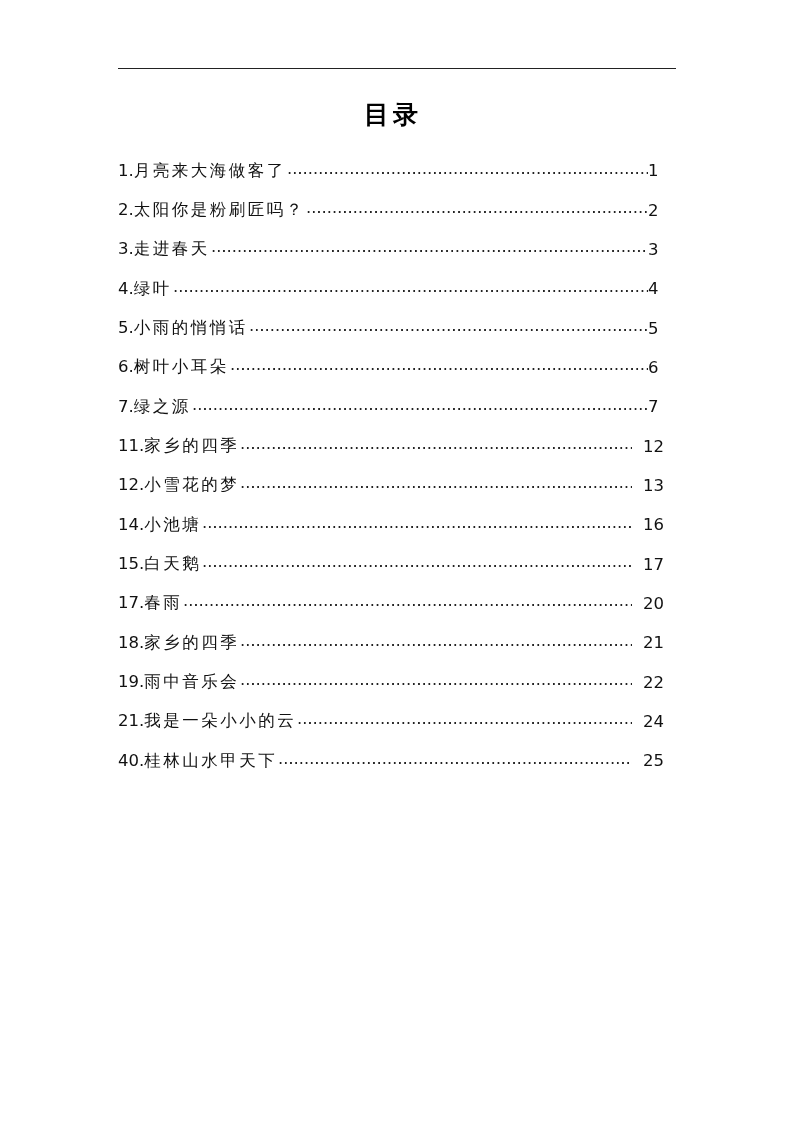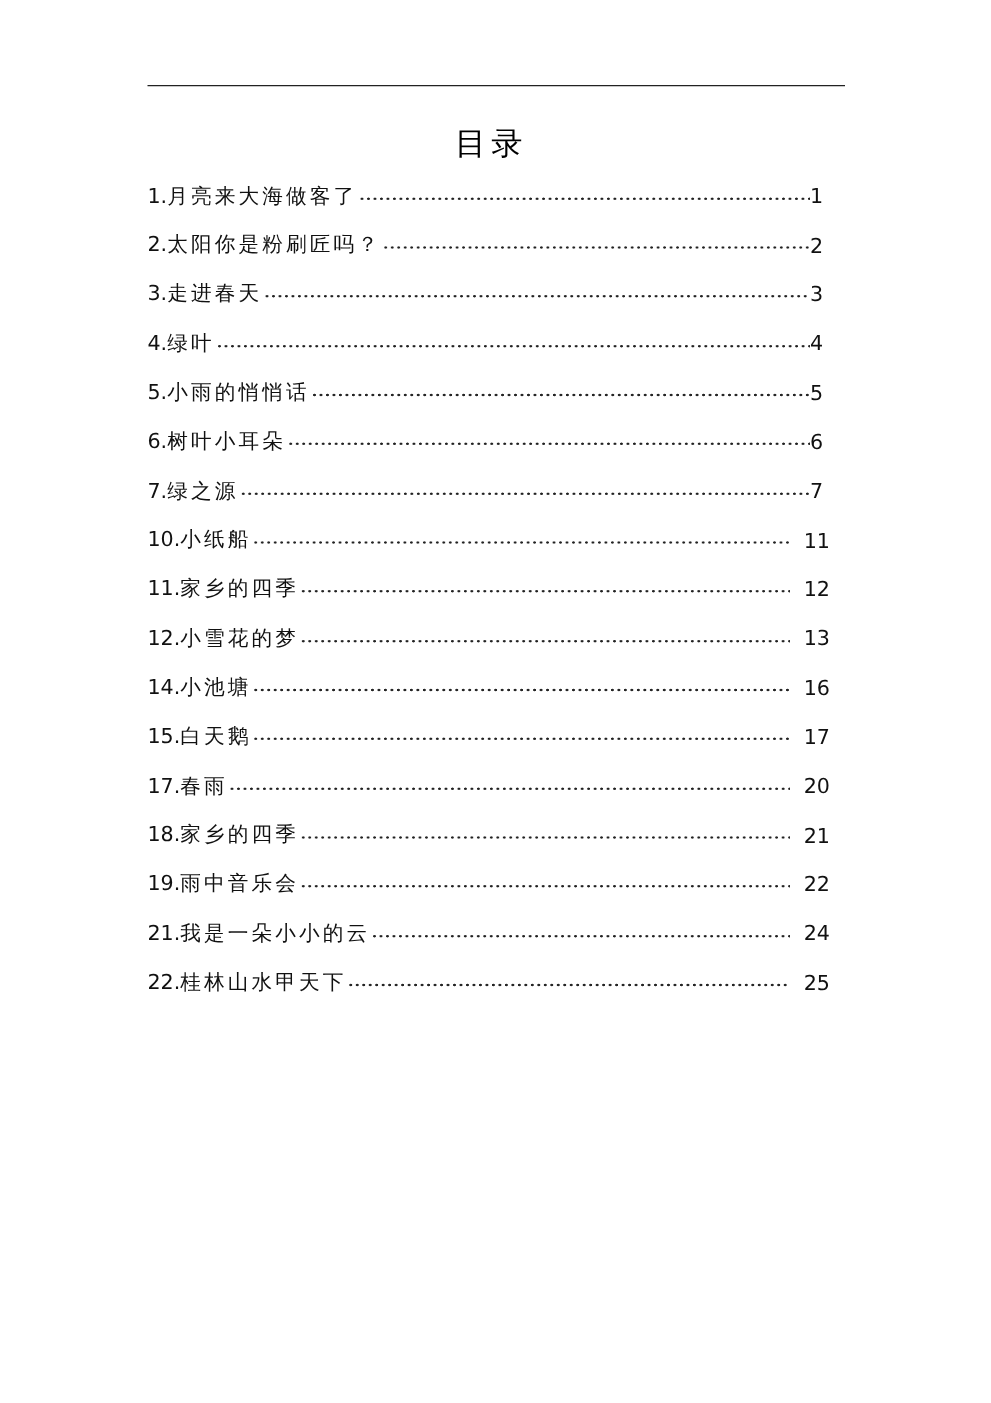--- a/index.html
+++ b/index.html
@@ -1,22 +1,22 @@
 <!DOCTYPE html>
 <html><head>
   <meta charset="utf-8">
   <style>
     html, body { margin: 0; padding: 0; background: #ffffff; }
     body { width: 793px; height: 1122px; position: relative; overflow: hidden;
            font-family: "DejaVu Sans", "Liberation Sans", sans-serif; color: #111; }
     .rule { position: absolute; left: 118px; top: 68px; width: 558px; height: 0;
             border-top: 1.3px solid #222; }
     .title { position: absolute; left: 0; width: 786px; top: 98px; text-align: center;
-             font-size: 25px; font-weight: normal; letter-spacing: 4px; color: #000; }
-    .toc { position: absolute; left: 118px; top: 137px; width: 545px; }
+             font-size: 25px; font-weight: bold; letter-spacing: 4px; color: #000; }
+    .toc { position: absolute; left: 118px; top: 151px; width: 545px; }
     .entry { position: relative; height: 39.35px; display: flex; align-items: center;
              font-size: 16.5px; white-space: nowrap; }
     .entry .label { letter-spacing: 2.5px; flex: 0 0 auto; }
     .entry .num { letter-spacing: 0; }
     .entry .leader { flex: 1 1 auto; height: 2px; margin: 0 0 0 1px;
                      background-image: radial-gradient(circle, #222 1.1px, transparent 1.3px);
                      background-size: 5.2px 3px; background-repeat: repeat-x;
                      background-position: left center; position: relative; top: 2px; }
     .entry .page { flex: 0 0 auto; text-align: left; font-size: 16.5px; }
     .entry.short .page { width: 15px; }
@@ -59,25 +59,20 @@
       <span class="label"><span class="num">6.</span><span>树叶小耳朵</span></span>
       <span class="leader"></span>
       <span class="page">6</span>
     </div>
   <div class="entry short">
       <span class="label"><span class="num">7.</span><span>绿之源</span></span>
       <span class="leader"></span>
       <span class="page">7</span>
     </div>
   <div class="entry long">
-      <span class="label"><span class="num">10.</span><span>小纸船</span></span>
-      <span class="leader"></span>
-      <span class="page">11</span>
-    </div>
-  <div class="entry long">
       <span class="label"><span class="num">11.</span><span>家乡的四季</span></span>
       <span class="leader"></span>
       <span class="page">12</span>
     </div>
   <div class="entry long">
       <span class="label"><span class="num">12.</span><span>小雪花的梦</span></span>
       <span class="leader"></span>
       <span class="page">13</span>
     </div>
   <div class="entry long">
@@ -104,17 +99,17 @@
       <span class="label"><span class="num">19.</span><span>雨中音乐会</span></span>
       <span class="leader"></span>
       <span class="page">22</span>
     </div>
   <div class="entry long">
       <span class="label"><span class="num">21.</span><span>我是一朵小小的云</span></span>
       <span class="leader"></span>
       <span class="page">24</span>
     </div>
   <div class="entry long">
-      <span class="label"><span class="num">22.</span><span>桂林山水甲天下</span></span>
+      <span class="label"><span class="num">40.</span><span>桂林山水甲天下</span></span>
       <span class="leader"></span>
       <span class="page">25</span>
     </div>
 </div>
 
 </body></html>

